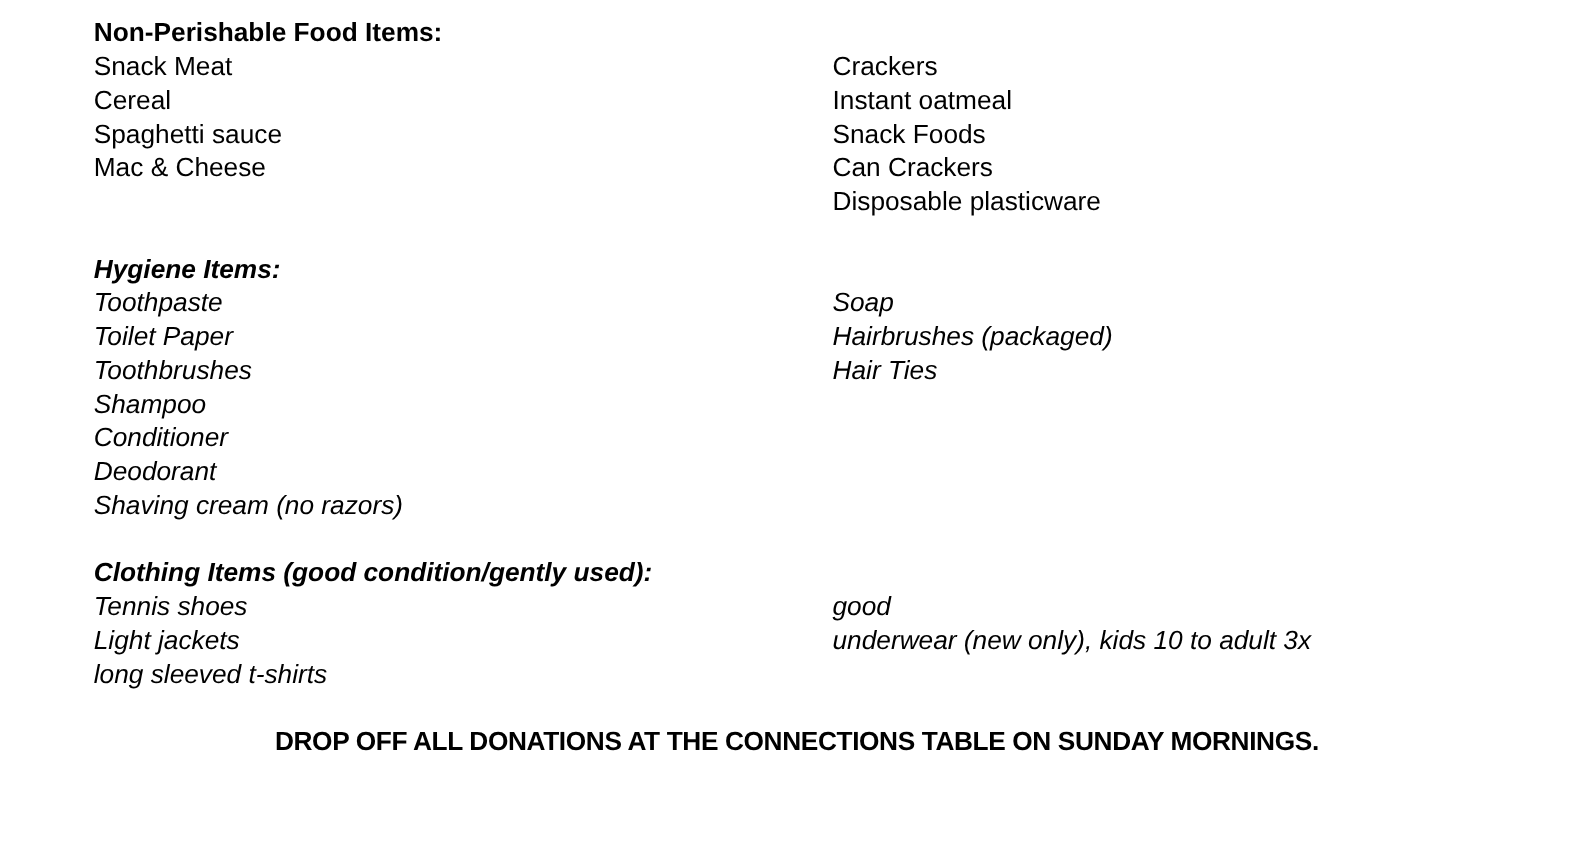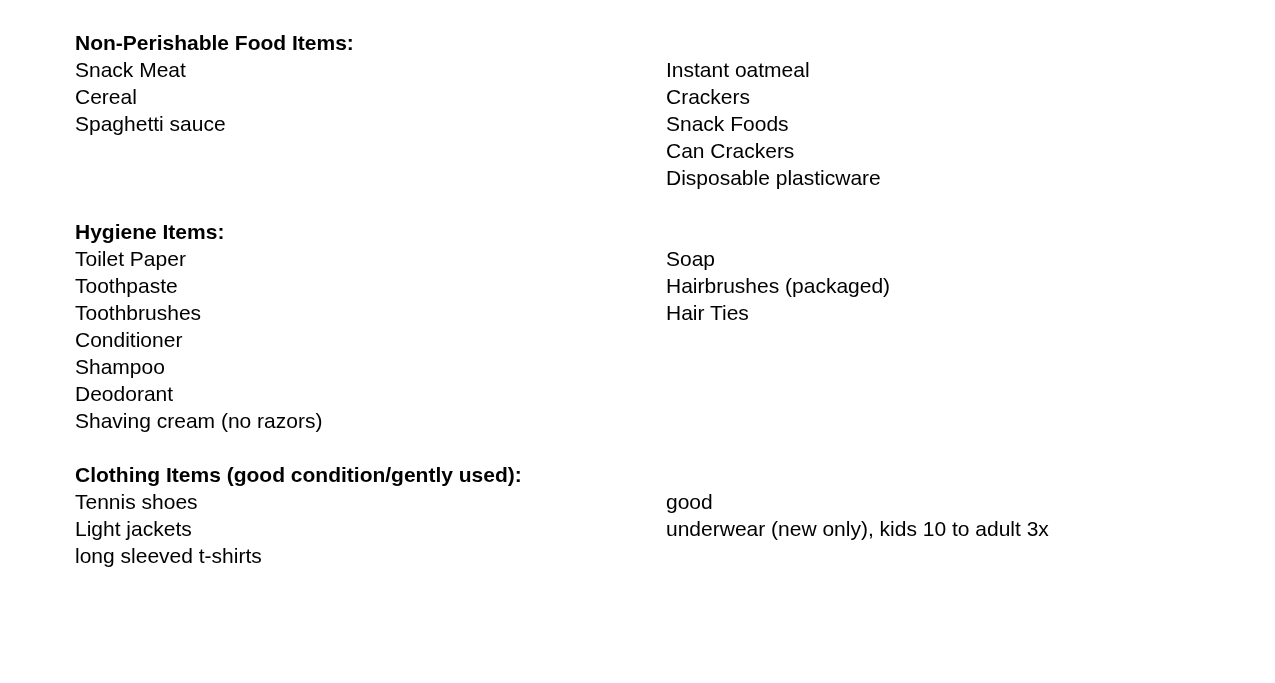--- a/index.html
+++ b/index.html
@@ -13,29 +13,29 @@
     overflow: hidden;
     font-family: "Liberation Sans", sans-serif;
     font-size: 21px;
     line-height: 27px;
     color: #000000;
     -webkit-font-smoothing: antialiased;
   }
   .page {
     padding-top: 13px;
     width: 1275px;
-    margin-top: 16px;
   }
   .section {
     margin-left: 75px;
     display: grid;
     grid-template-columns: 591px auto;
   }
   .section + .section {
     margin-top: 27px;
+    font-style: italic;
   }
   .section-heading {
     grid-column: 1 / 3;
     font-weight: bold;
     white-space: nowrap;
   }
   .col {
     display: block;
   }
   .list-item {
@@ -55,38 +55,39 @@
 <body>
 
 <div class="page">
   <div id="sections-root">
   <div class="section">
     <div class="section-heading">Non-Perishable Food Items:</div>
     <div class="col col-left">
           <div class="list-item">Snack Meat</div>
           <div class="list-item">Cereal</div>
           <div class="list-item">Spaghetti sauce</div>
+          <div class="list-item">Mac &amp; Cheese</div>
         </div>
     <div class="col col-right">
+          <div class="list-item">Crackers</div>
           <div class="list-item">Instant oatmeal</div>
-          <div class="list-item">Crackers</div>
           <div class="list-item">Snack Foods</div>
           <div class="list-item">Can Crackers</div>
           <div class="list-item">Disposable plasticware</div>
         </div>
   </div>
 
   <div class="section">
     <div class="section-heading">Hygiene Items:</div>
     <div class="col col-left">
+          <div class="list-item">Toothpaste</div>
           <div class="list-item">Toilet Paper</div>
-          <div class="list-item">Toothpaste</div>
           <div class="list-item">Toothbrushes</div>
+          <div class="list-item">Shampoo</div>
           <div class="list-item">Conditioner</div>
-          <div class="list-item">Shampoo</div>
           <div class="list-item">Deodorant</div>
           <div class="list-item">Shaving cream (no razors)</div>
         </div>
     <div class="col col-right">
           <div class="list-item">Soap</div>
           <div class="list-item">Hairbrushes (packaged)</div>
           <div class="list-item">Hair Ties</div>
         </div>
   </div>
 
@@ -96,13 +97,14 @@
           <div class="list-item">Tennis shoes</div>
           <div class="list-item">Light jackets</div>
           <div class="list-item">long sleeved t-shirts</div>
         </div>
     <div class="col col-right">
           <div class="list-item">good</div>
           <div class="list-item">underwear (new only), kids 10 to adult 3x</div>
         </div>
   </div>
 </div>
+  <div class="footer-line">DROP OFF ALL DONATIONS AT THE CONNECTIONS TABLE ON SUNDAY MORNINGS.</div>
 </div>
 
 </body></html>

